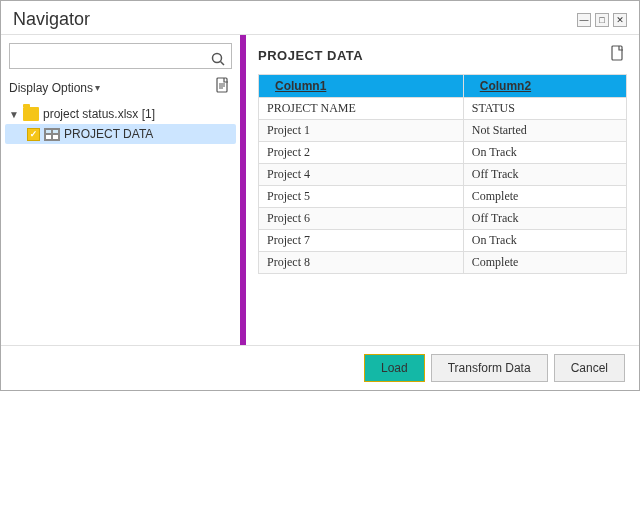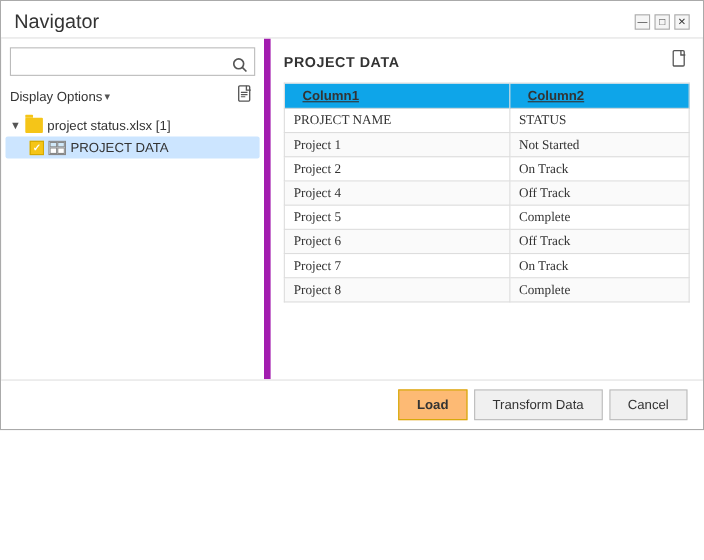--- a/index.html
+++ b/index.html
@@ -258,24 +258,24 @@
     .btn {
       height: 28px;
       padding: 0 16px;
       border: 1px solid #bbb;
       background: #f0f0f0;
       font-size: 12px;
       cursor: pointer;
       color: #333;
     }
     .btn-primary {
-      background: #fdba74;
+      background: #14b8a6;
       border-color: #d4a800;
       color: #333;
-      font-weight: 700;
+      font-weight: 400;
     }
   </style>
 </head>
 <body>
 
 <div class="window">
 
   <div class="title-bar">
     <span class="title-bar-title">Navigator</span>
     <div class="title-bar-controls">

